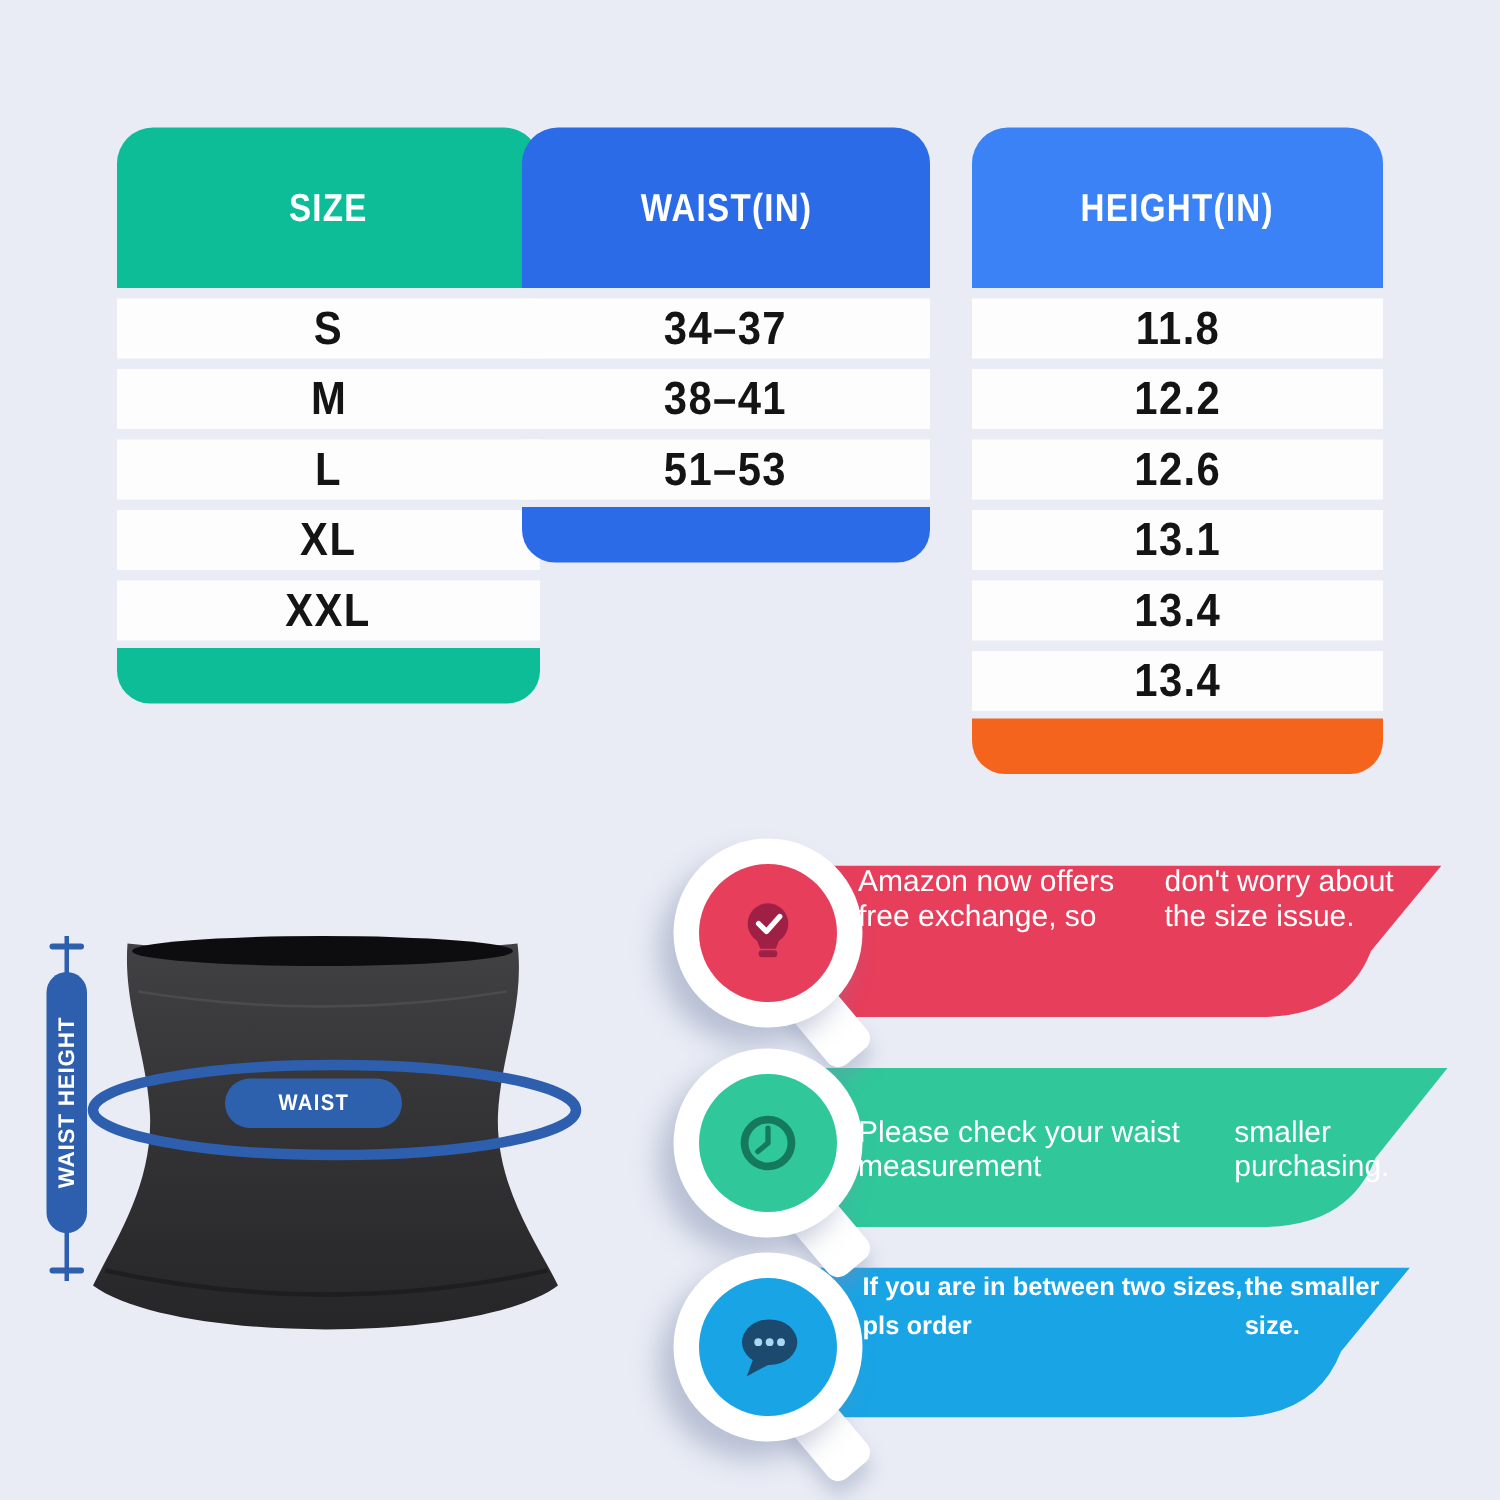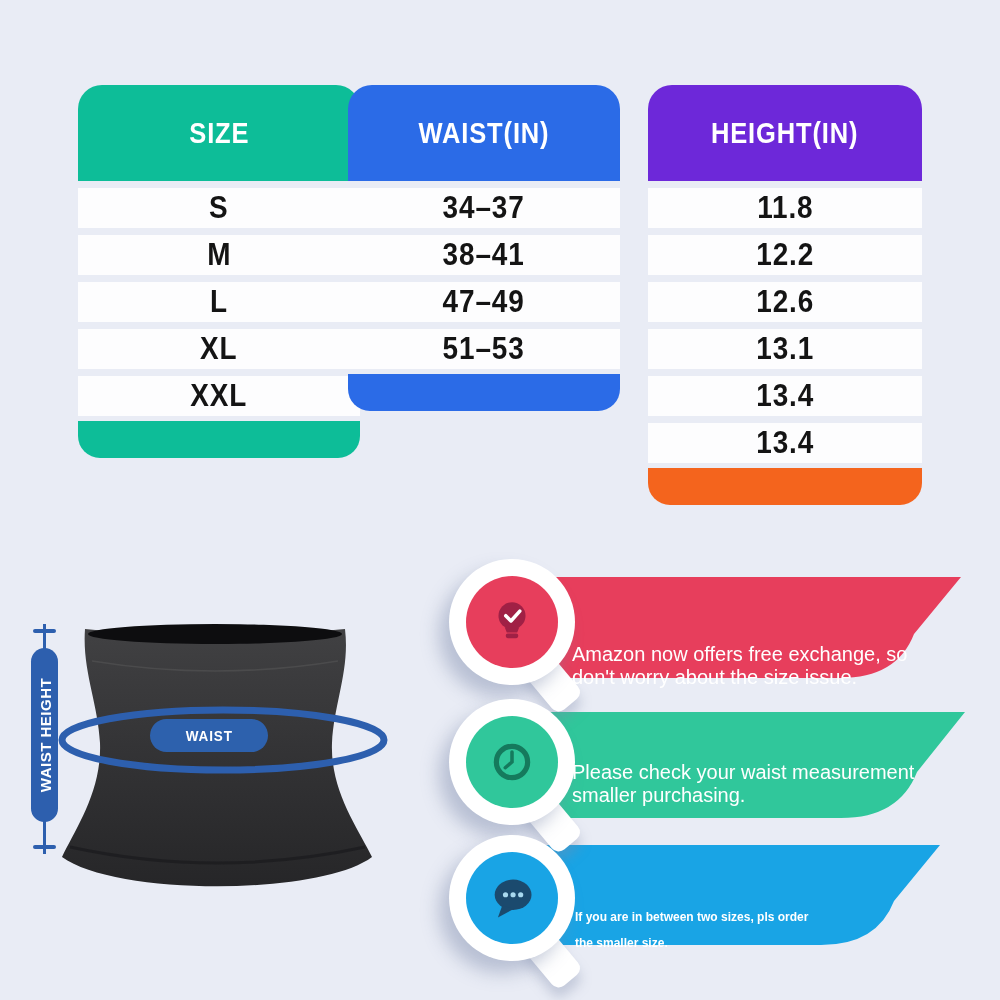--- a/index.html
+++ b/index.html
@@ -1,44 +1,44 @@
 <!DOCTYPE html>
 <html><head>
 <meta charset="utf-8">
 <style>
   html,body{margin:0;padding:0;}
   body{font-family:"Liberation Sans", sans-serif;}
   .canvas{position:relative;width:1000px;height:1000px;background:#e9ecf5;overflow:hidden;}
 
   
   .col{position:absolute;top:85px;}
-  .hdr{height:96px;border-radius:24px 24px 0 0;display:flex;align-items:center;justify-content:center;
-       color:#fff;font-weight:bold;font-size:30px;letter-spacing:1px;}
+  .hdr{height:107px;border-radius:24px 24px 0 0;display:flex;align-items:center;justify-content:center;
+       color:#fff;font-weight:bold;font-size:26px;letter-spacing:1px;}
   .cell{height:40px;margin-top:7px;background:#fdfdfe;display:flex;align-items:center;justify-content:center;
         color:#141414;font-weight:bold;font-size:31px;letter-spacing:1px;}
   .cell:first-of-type{margin-top:5px;}
   .ftr{height:37px;margin-top:5px;border-radius:0 0 22px 22px;}
   .cond{display:inline-block;transform:scaleX(.9);white-space:nowrap;}
   .hdr .cond{transform:scaleX(.85);}
 
   
   .trainer-svg{position:absolute;left:20px;top:595px;}
   .waist-pill{position:absolute;left:150px;top:719px;width:118px;height:33px;background:#2d61ad;border-radius:17px;
       display:flex;align-items:center;justify-content:center;color:#fff;font-weight:bold;font-size:15px;letter-spacing:1px;}
   .m-line{position:absolute;left:43px;top:624px;width:3px;height:230px;background:#2d5fae;}
   .m-tick{position:absolute;left:33px;width:23px;height:4px;background:#2d5fae;border-radius:2px;}
   .m-pill{position:absolute;left:31px;top:648px;width:27px;height:174px;background:#2d5fae;border-radius:14px;}
   .m-pill span{position:absolute;left:50%;top:50%;width:174px;height:27px;line-height:27px;text-align:center;
       transform:translate(-50%,-50%) rotate(-90deg);color:#fff;font-weight:bold;font-size:15px;letter-spacing:.5px;white-space:nowrap;}
 
   
   .banner{position:absolute;left:540px;z-index:1;}
-  .callout-text{position:absolute;z-index:4;display:flex;flex-direction:column;justify-content:flex-end;color:#fff;margin-top:11px;}
+  .callout-text{position:absolute;z-index:4;display:flex;flex-direction:row;justify-content:flex-start;color:#fff;}
   .callout-text p{margin:0;font-size:20px;line-height:23px;}
-  .callout-text.bold p{font-weight:bold;font-size:12px;line-height:26px;}
+  .callout-text.bold p{font-weight:bold;font-size:17px;line-height:26px;}
   .badge{position:absolute;left:449px;width:126px;height:126px;background:#fff;border-radius:50%;z-index:3;
       display:flex;align-items:center;justify-content:center;box-shadow:-10px 12px 18px rgba(125,138,170,.45);}
   .badge-inner{width:92px;height:92px;border-radius:50%;display:flex;align-items:center;justify-content:center;}
   .badge-handle{position:absolute;left:535px;width:34px;height:58px;background:#fff;border-radius:9px;z-index:2;
       transform:rotate(-40deg);box-shadow:-6px 8px 12px rgba(125,138,170,.35);}
 </style>
 </head>
 <body>
 
 <div class="canvas">
@@ -69,30 +69,27 @@
     <div class="hdr" style="background:#2b6be7">
       <span class="cond">WAIST(IN)</span>
     </div>
     <div class="cell">
         <span class="cond">34–37</span>
       </div>
     <div class="cell">
         <span class="cond">38–41</span>
       </div>
     <div class="cell">
-        <span class="cond">47–49</span>
-      </div>
-    <div class="cell">
         <span class="cond">51–53</span>
       </div>
     <div class="ftr" style="background:#2b6be7"></div>
   </div>
 
   <div class="col" style="left:648px;width:274px">
-    <div class="hdr" style="background:#6d28d9">
+    <div class="hdr" style="background:#3b82f6">
       <span class="cond">HEIGHT(IN)</span>
     </div>
     <div class="cell">
         <span class="cond">11.8</span>
       </div>
     <div class="cell">
         <span class="cond">12.2</span>
       </div>
     <div class="cell">
         <span class="cond">12.6</span>
@@ -169,21 +166,21 @@
   </svg>
   <div class="badge-handle" style="top:793px"></div>
   <div class="badge" style="top:699px">
     <div class="badge-inner" style="background:#30c79b">
       <svg width="50" height="50" viewBox="0 0 48 48">
         <circle cx="24" cy="24" r="15" fill="none" stroke="#157a5d" stroke-width="5"></circle>
         <path d="M24 24 V14.5 M24 24 L17.5 29.5" stroke="#157a5d" stroke-width="3.4" fill="none" stroke-linecap="round"></path>
       </svg>
     </div>
   </div>
-  <div class="callout-text" style="left:572px;top:712px;width:378px;height:84px">
+  <div class="callout-text" style="left:572px;top:744px;width:378px;height:84px">
     <p>Please check your waist measurement</p>
     <p>smaller purchasing.</p>
   </div>
 
   <svg class="banner" style="top:845px" width="400" height="100" viewBox="0 0 400 100">
     <path fill="#19a4e5" d="M8 0 H400 L354 56 Q337 100 281 100 H8 Q0 100 0 92 V8 Q0 0 8 0 Z"></path>
   </svg>
   <div class="badge-handle" style="top:929px"></div>
   <div class="badge" style="top:835px">
     <div class="badge-inner" style="background:#19a4e5">

